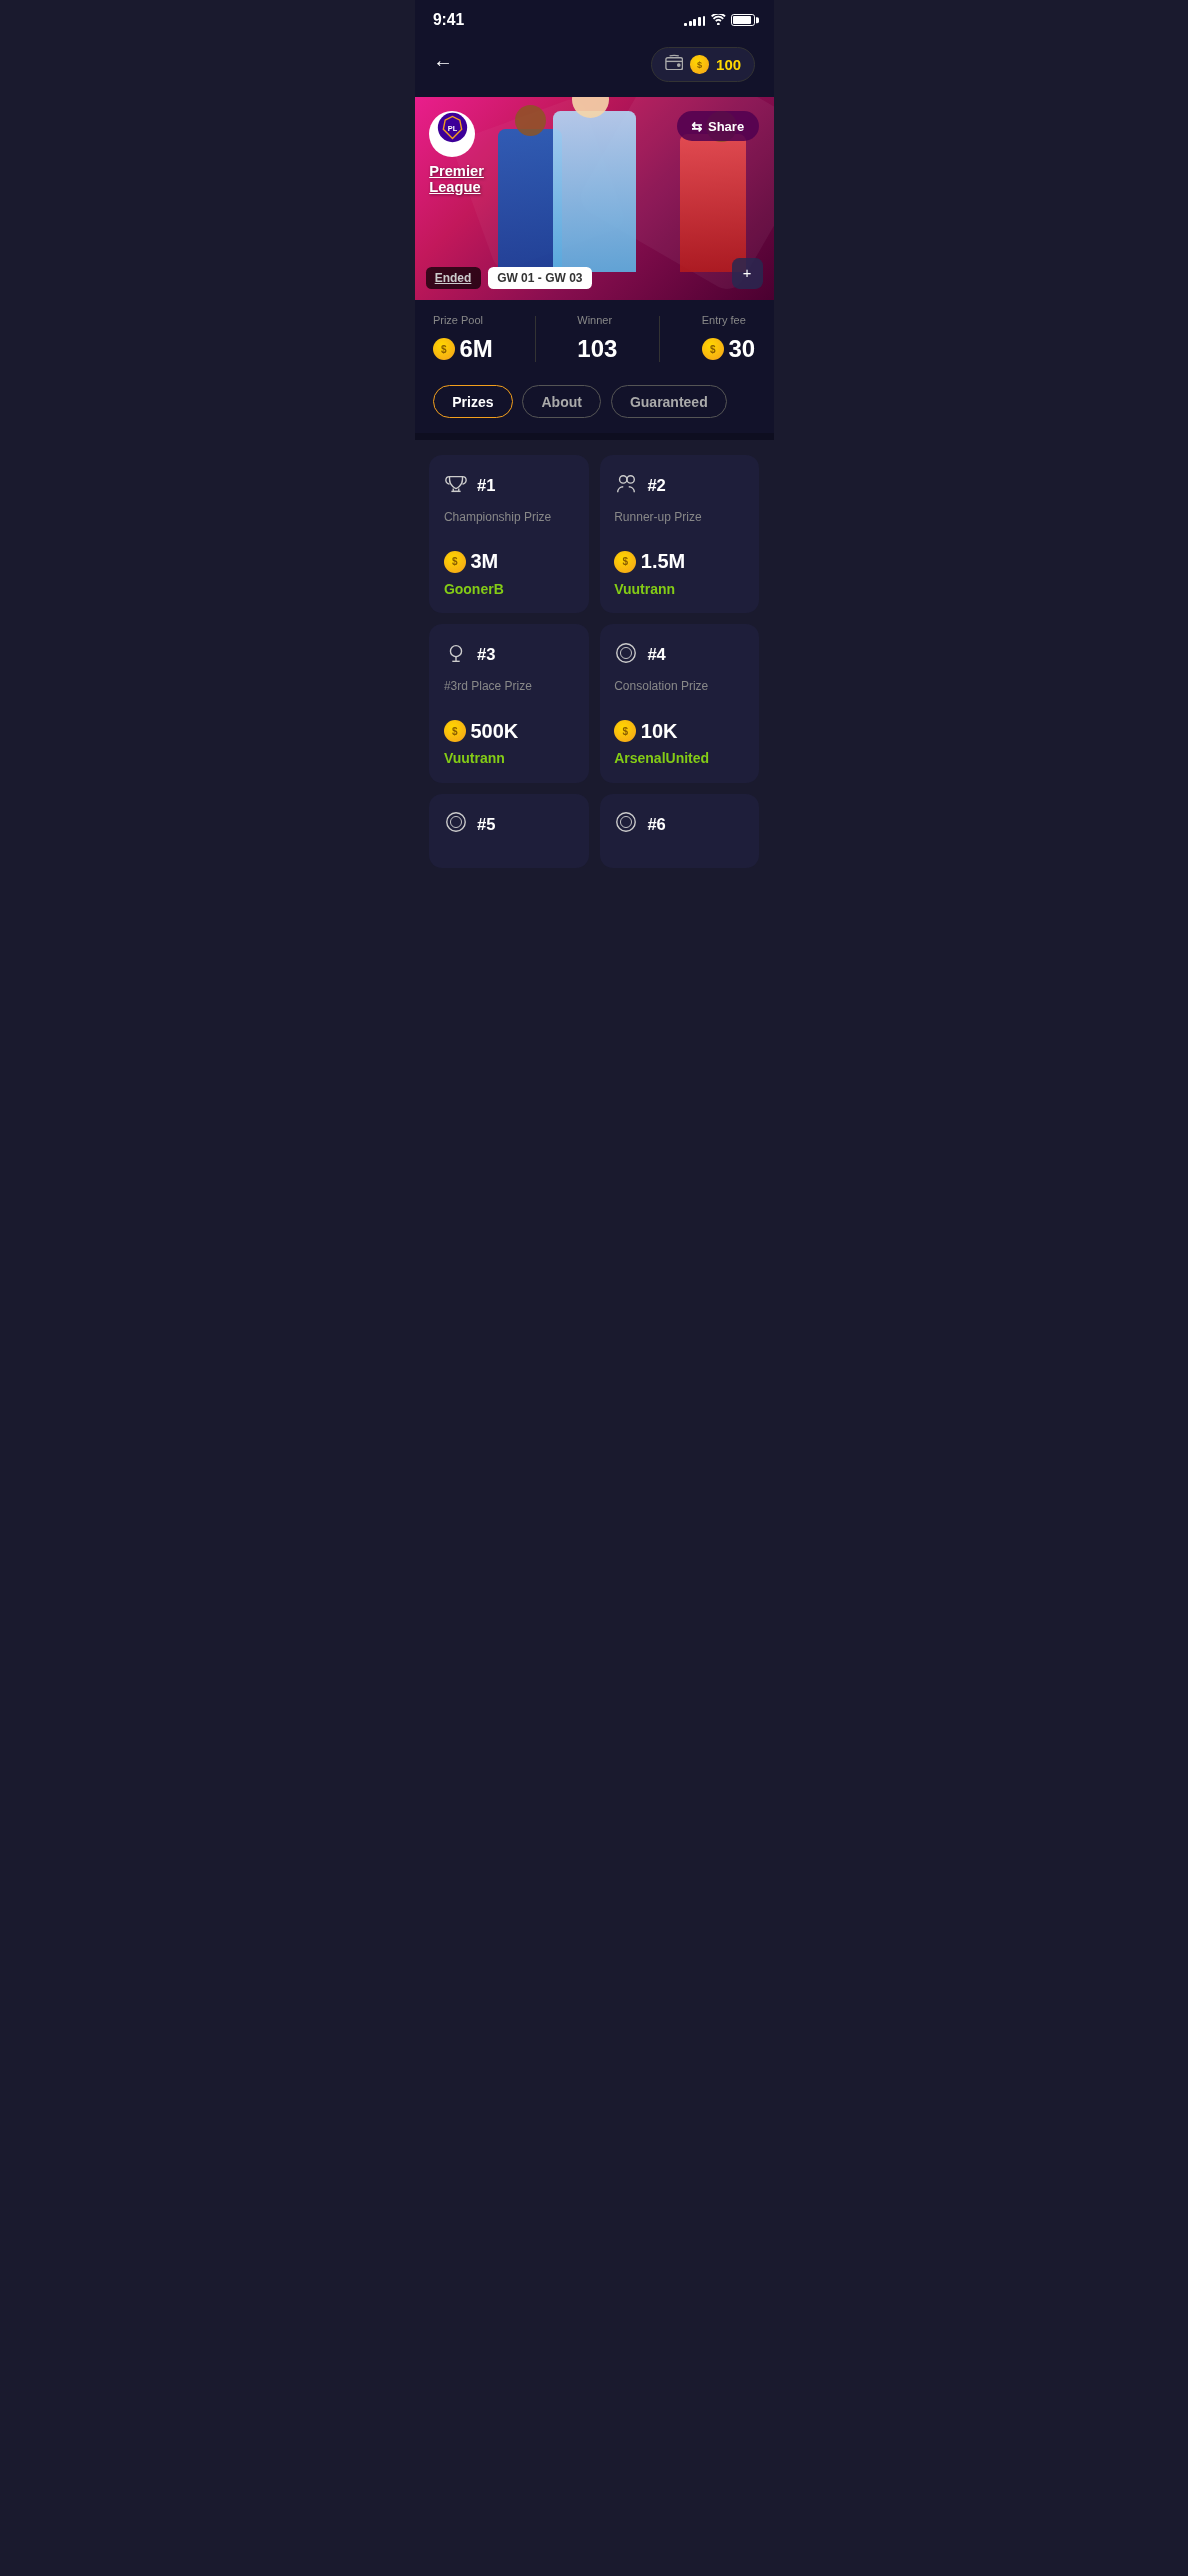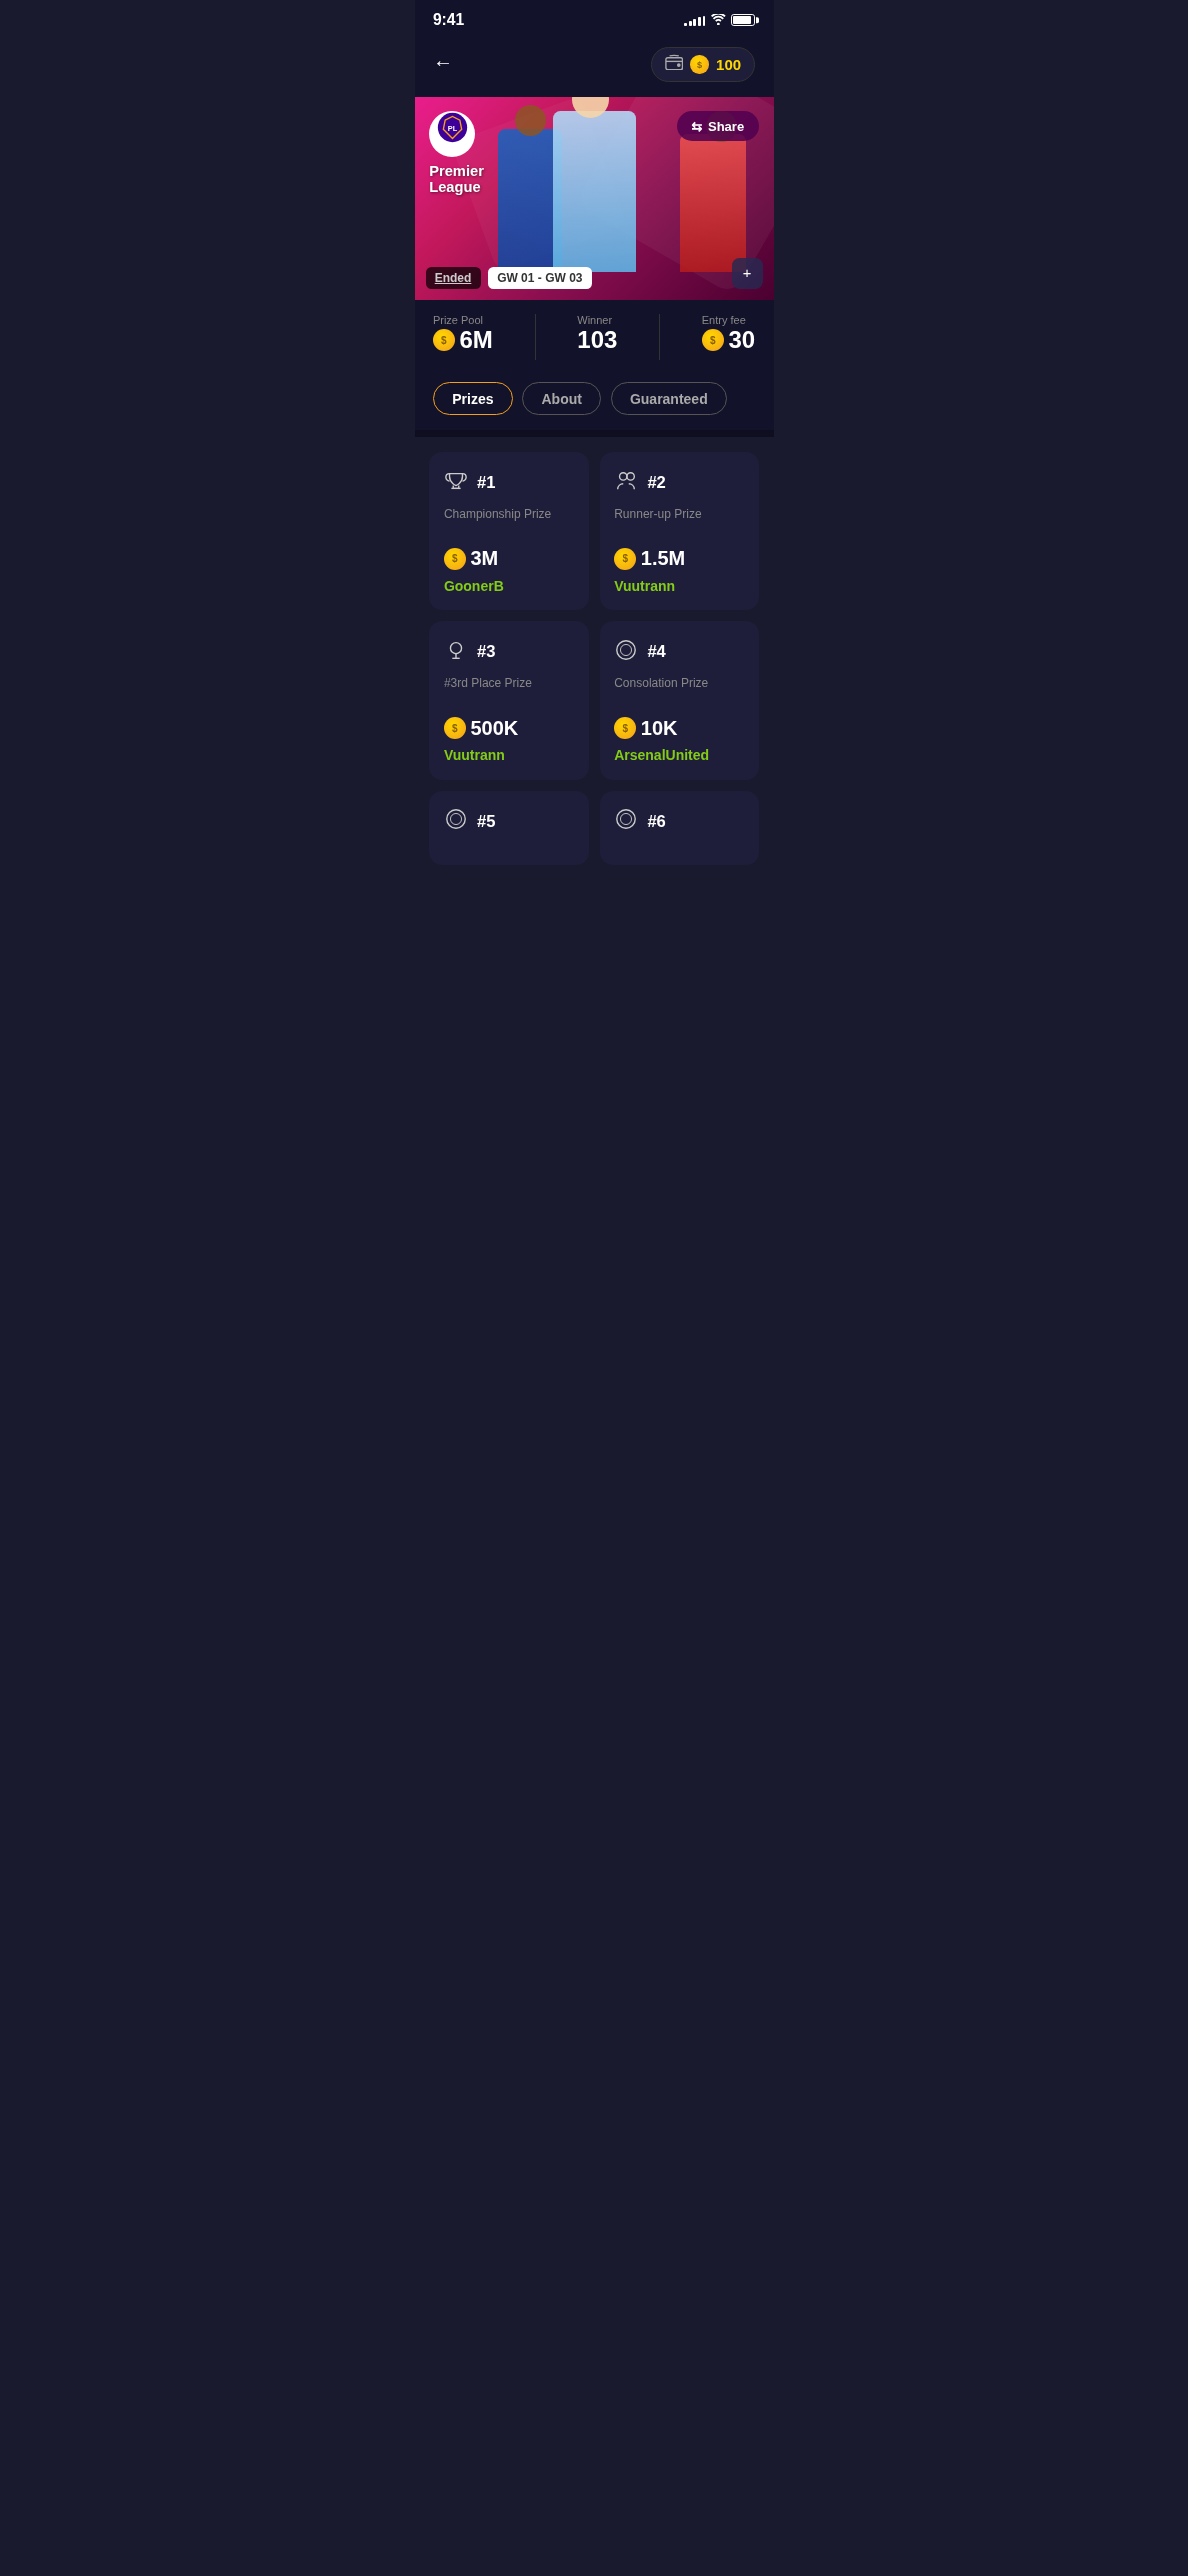--- a/index.html
+++ b/index.html
@@ -167,20 +167,21 @@
       top: 14.7px;
       z-index: 2;
     }
     .pl-text {
       margin-top: 5.5px;
       font-size: 14.7px;
       font-weight: 900;
       color: #fff;
       line-height: 1.1;
       text-shadow: 0.9px 0.9px 2.8px rgba(0,0,0,0.5);
+      text-decoration: underline;
     }
     .share-btn {
       position: absolute;
       top: 14.7px;
       right: 14.7px;
       background: rgba(80, 0, 80, 0.85);
       border: none;
       border-radius: 18.4px;
       padding: 7.4px 14.7px;
       color: #fff;
@@ -244,21 +245,21 @@
       background: #12122a;
       padding: 14.7px 18.4px;
       display: flex;
       justify-content: space-between;
       align-items: flex-start;
     }
     .stat-item {}
     .stat-label {
       font-size: 11px;
       color: #888;
-      margin-bottom: 0;
+      margin-bottom: 9px;
     }
     .stat-value {
       font-size: 24px;
       font-weight: 700;
       color: #fff;
       display: flex;
       align-items: center;
       gap: 4.6px;
     }
     .coin-icon-med {

